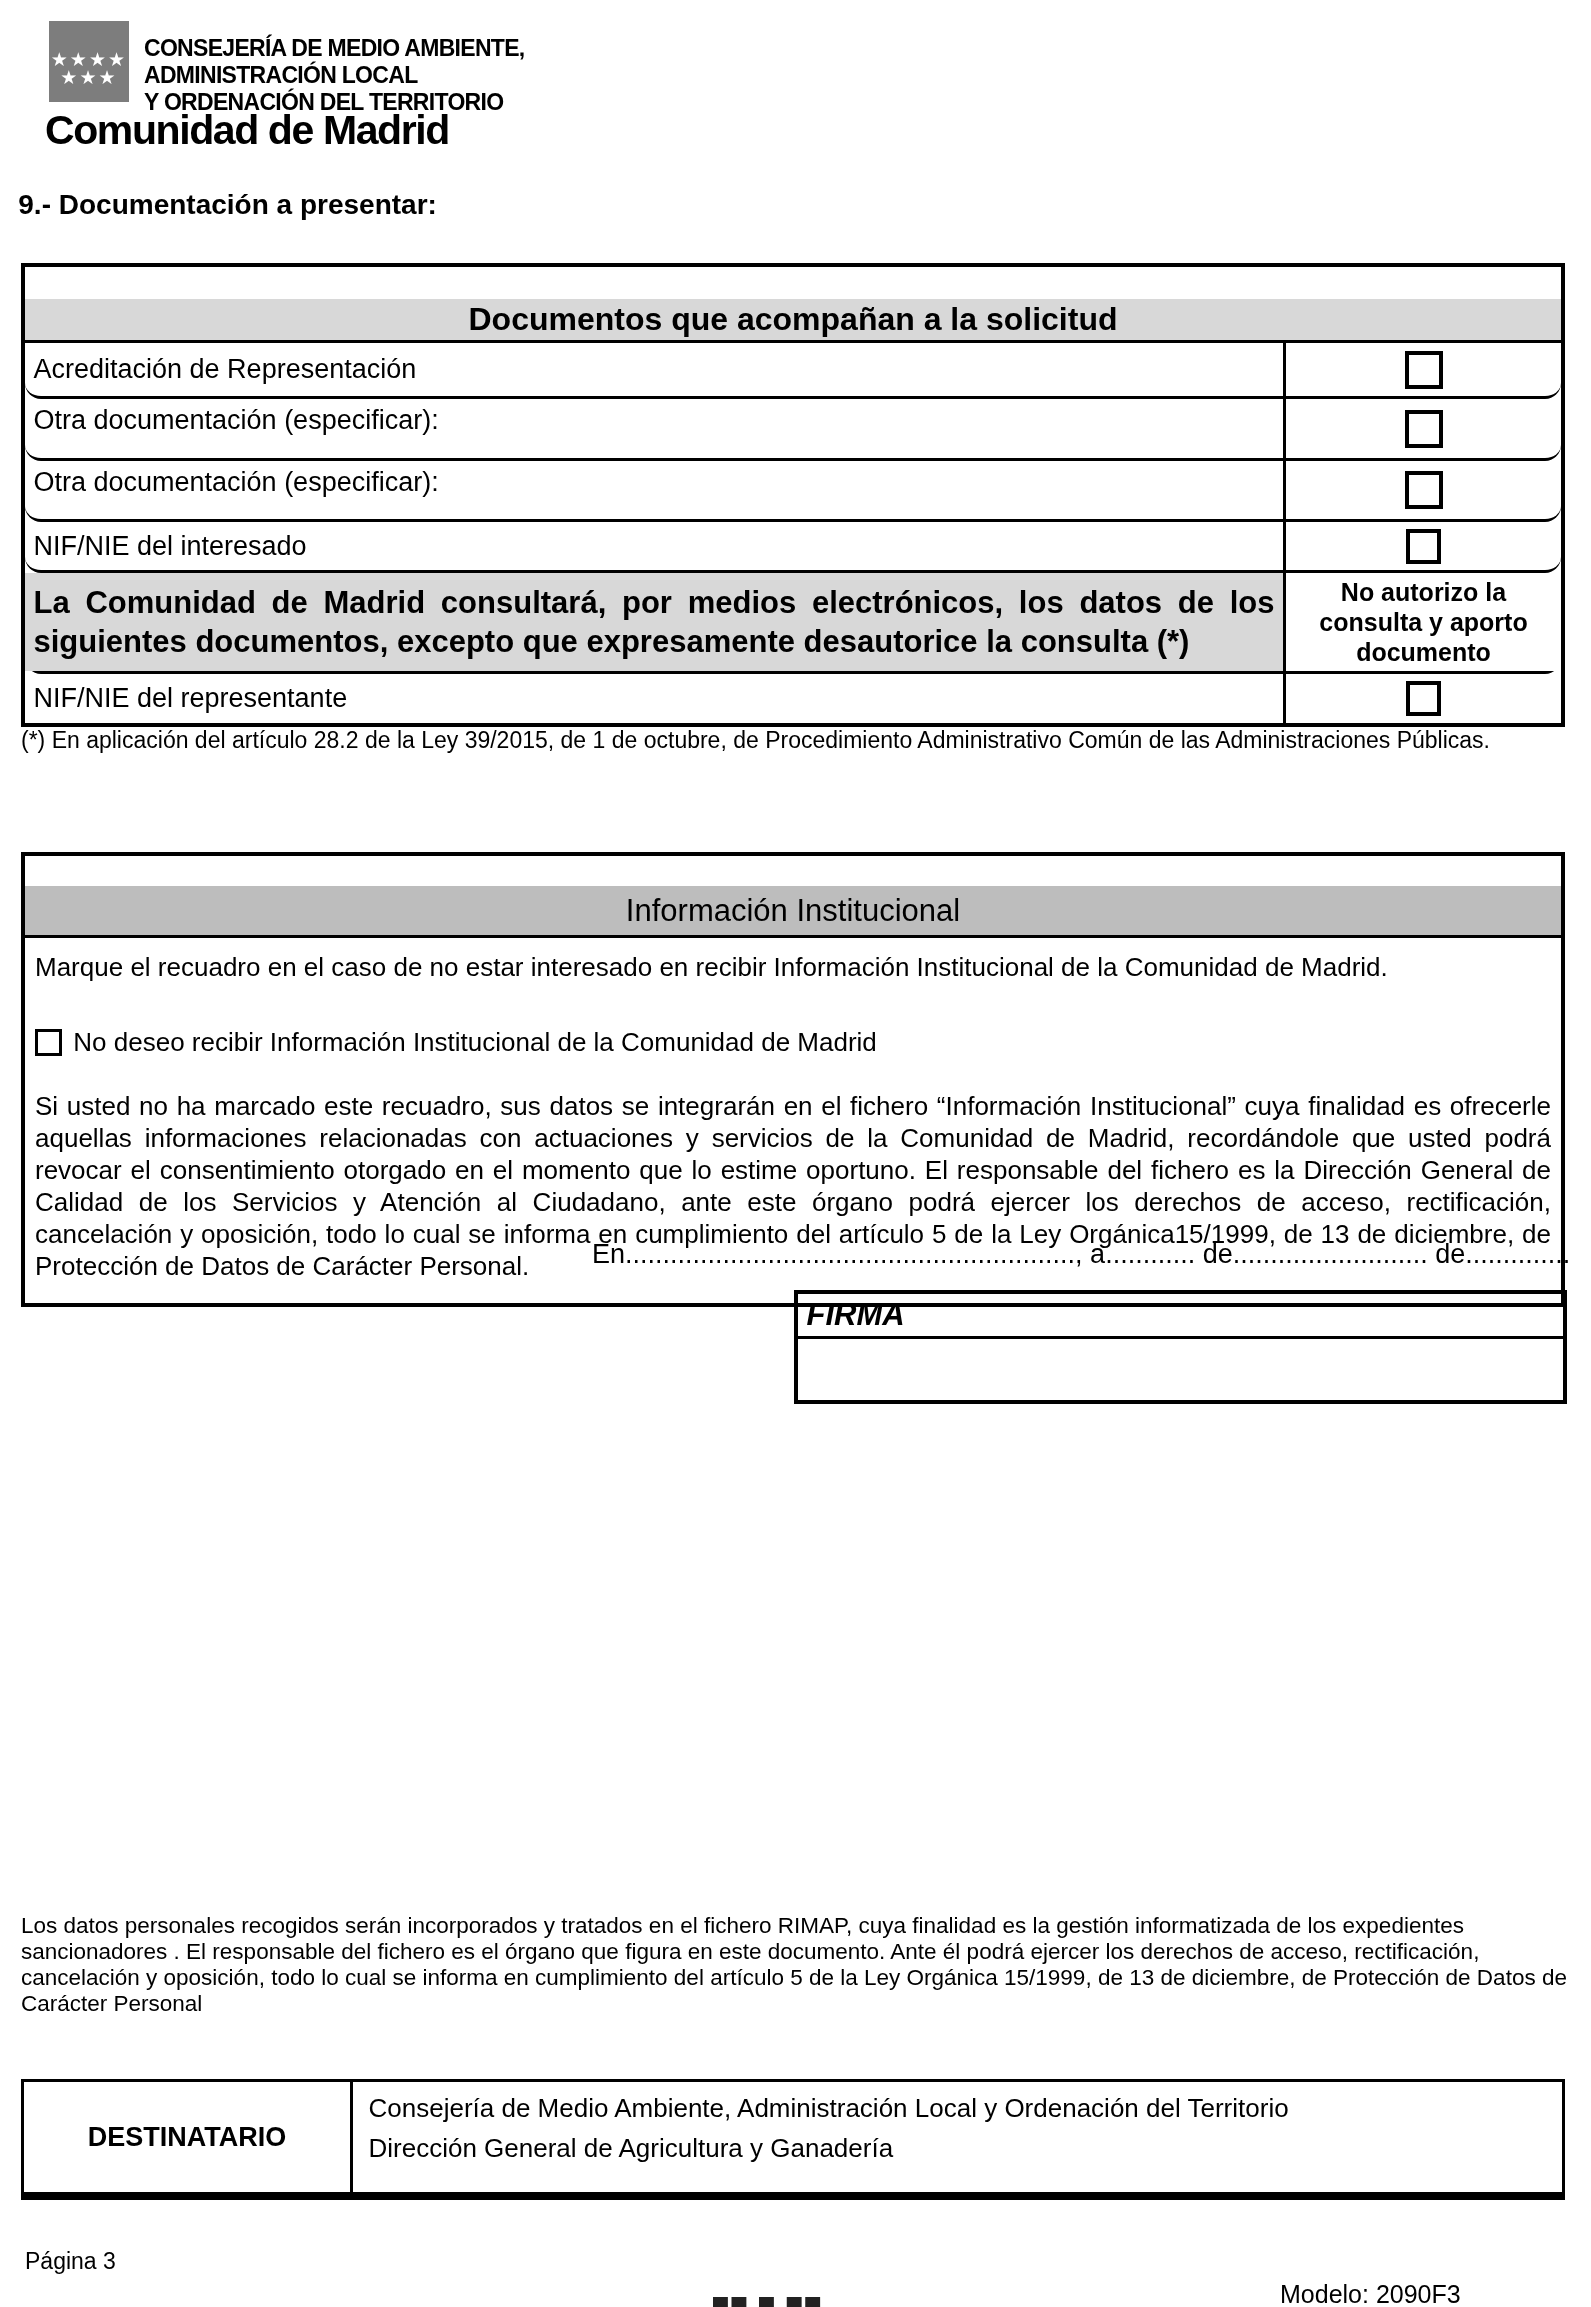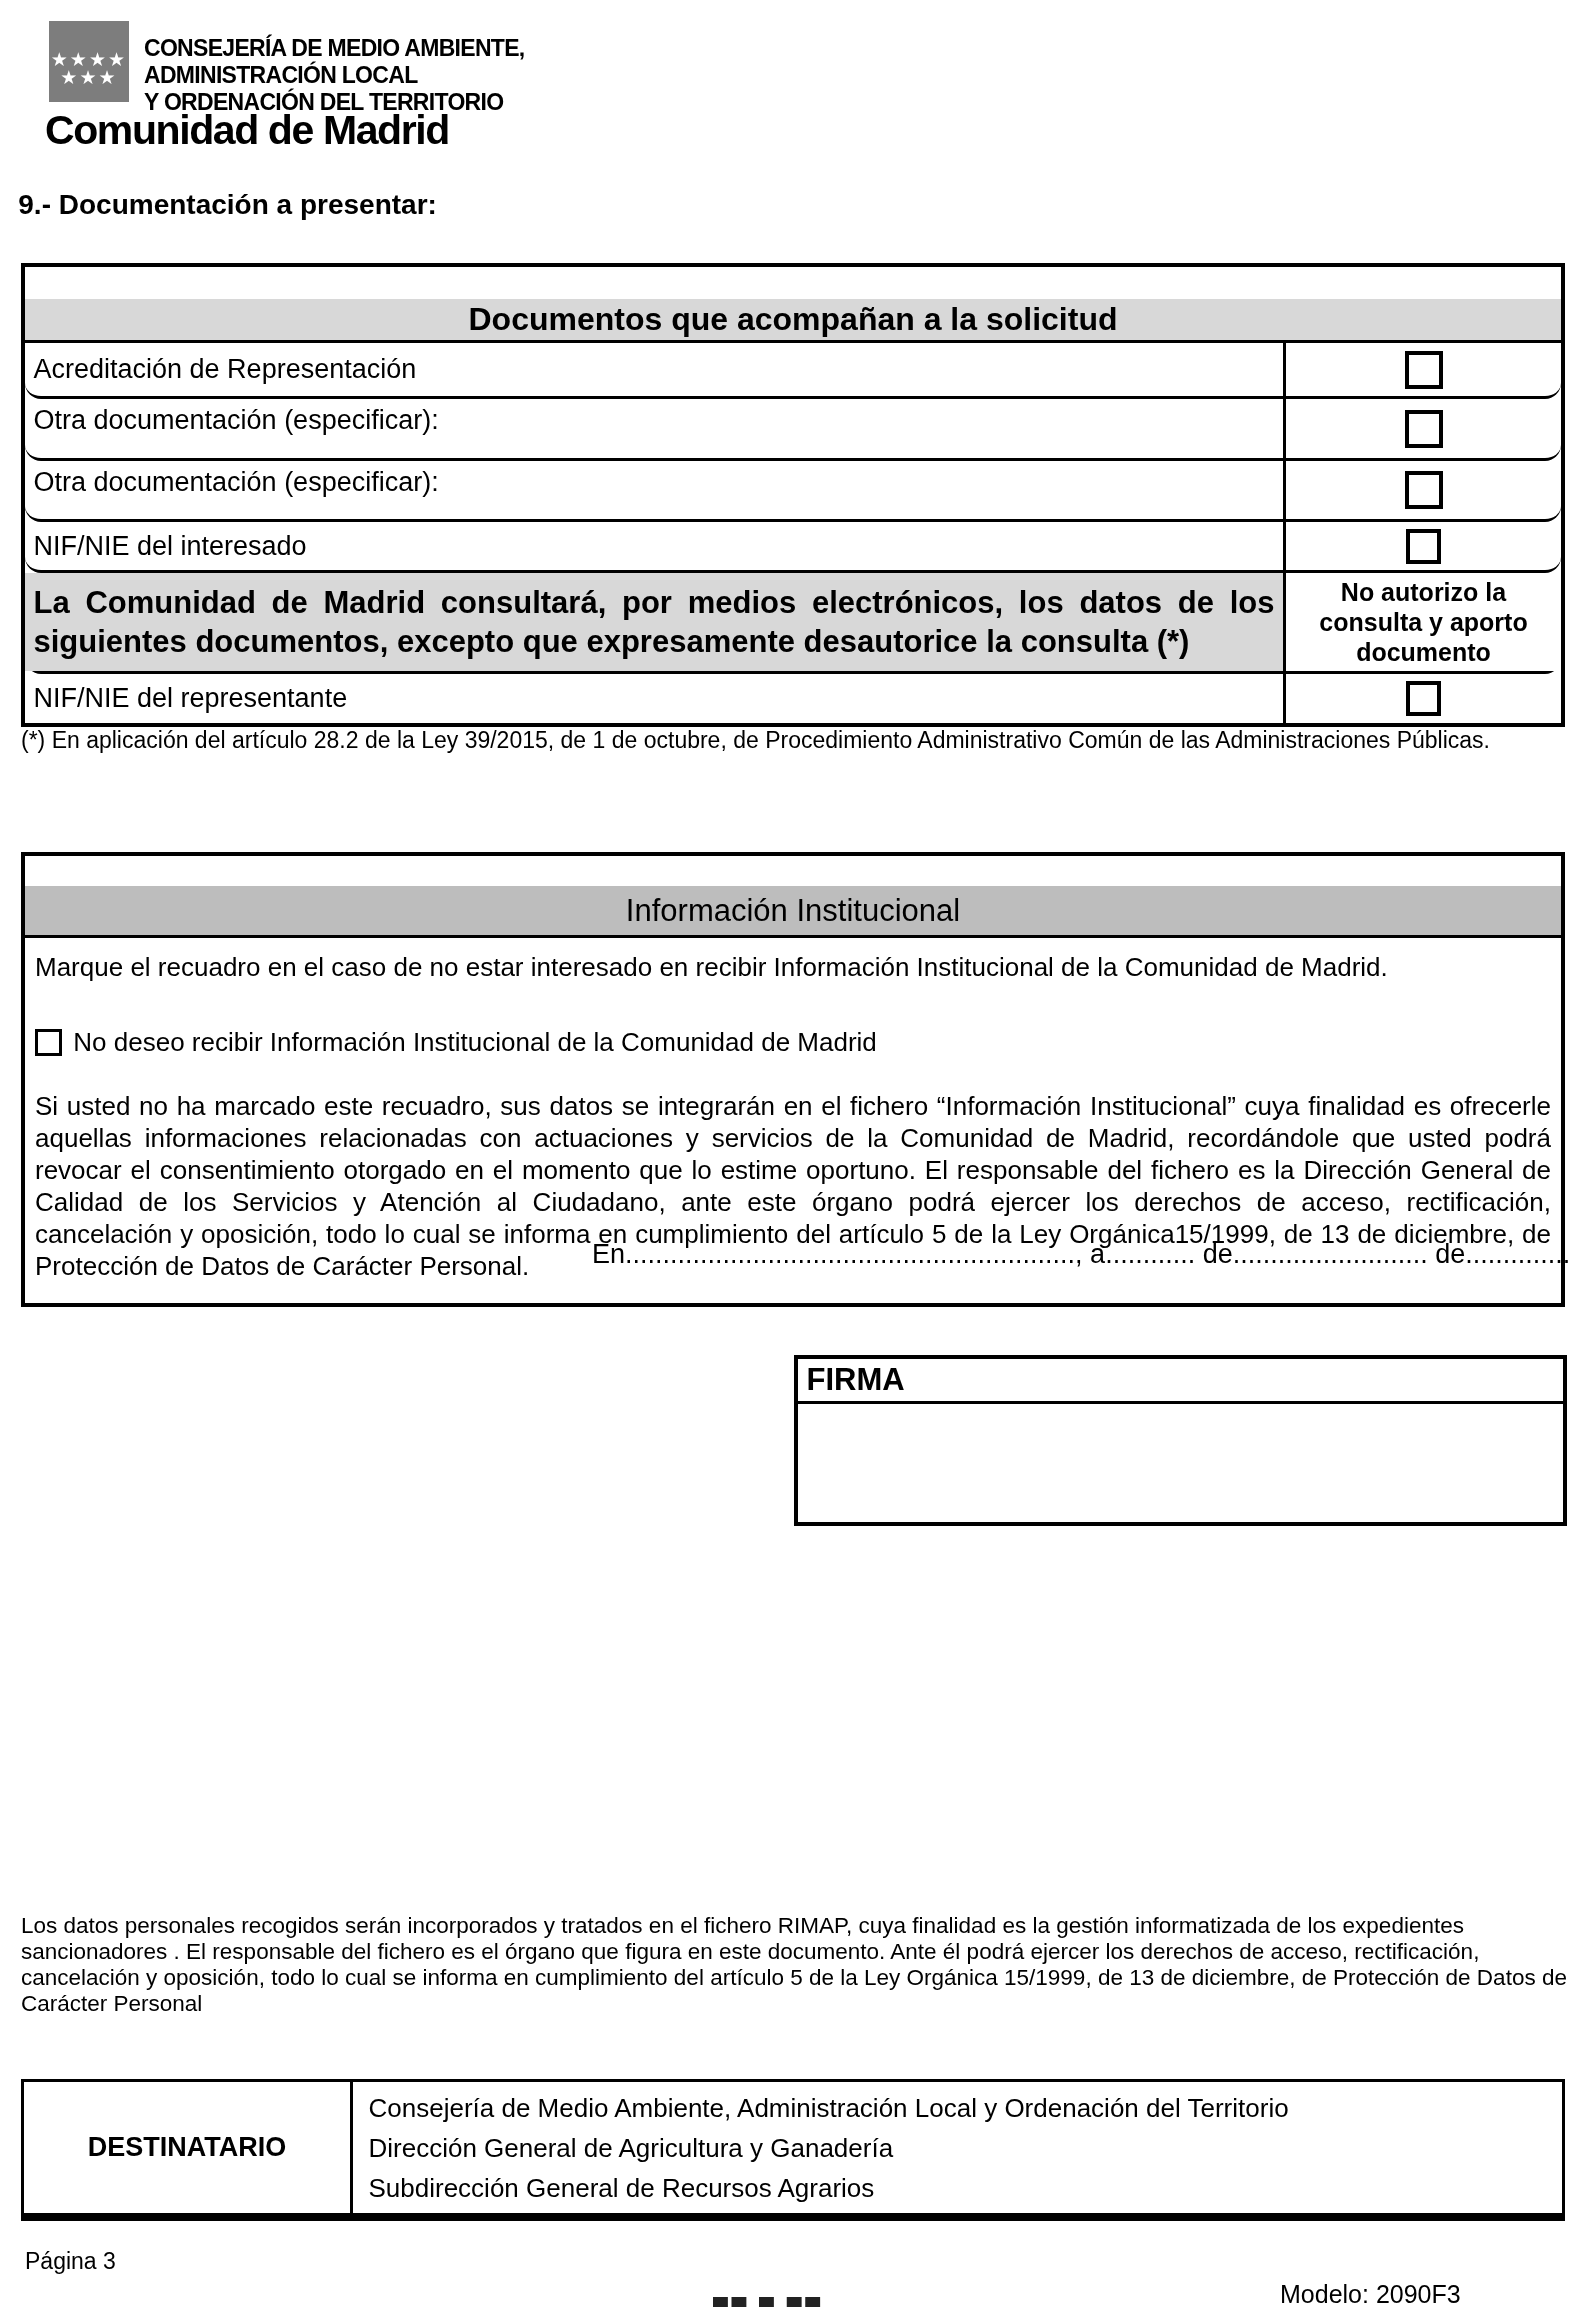--- a/index.html
+++ b/index.html
@@ -50,21 +50,21 @@
   .info-header { height:52px; background:#bdbdbd; border-bottom:3.5px solid #000;
                  display:flex; align-items:center; justify-content:center; font-size:31px;margin-top:30px; }
   .info-body { padding:14px 10px 21px 10px; }
   .info-intro { font-size:26px; }
   .optout-row { margin-top:44px; display:flex; align-items:center;text-align:right; }
   .cb-info { display:inline-block; width:27px; height:27px; border:3.5px solid #000; margin-right:11.3px; flex:0 0 auto; }
   .optout-label { font-size:26px; }
   .info-text { margin-top:32px; font-size:26px; line-height:32px; text-align:justify; }
   
   .date-line { position:absolute; left:592px; top:1239px; font-size:27px; white-space:nowrap; }
-  .firma-box { position:absolute; left:794px; top:1355px; width:773px; height:171px; border:4.2px solid #000; }
+  .firma-box { position:absolute; left:794px; top:1290px; width:773px; height:114px; border:4.2px solid #000;font-style:italic; }
   .firma-header { height:45px; border-bottom:3.5px solid #000; display:flex; align-items:center;
                   padding-left:8.5px; font-weight:bold; font-size:31px; }
   .firma-area { height:100%; }
   
   .privacy-note { position:absolute; left:21px; top:1913px; width:1549px; font-size:22.5px; line-height:26px; }
   .dest-table { position:absolute; left:21px; top:2079px; width:1544px;
                 border:3.5px solid #000; border-bottom:8.5px solid #000; display:flex; min-height:121px; }
   .dest-left { width:329px; border-right:3.5px solid #000; display:flex; align-items:center;
                justify-content:center; font-weight:bold; font-size:27px; }
   .dest-right { flex:1; padding:5.6px 7px 5.6px 15.5px; font-size:26px; line-height:40px; }
@@ -156,21 +156,20 @@
     <div class="firma-area"></div>
   </div>
 
   <div class="privacy-note">Los datos personales recogidos serán incorporados y tratados en el fichero RIMAP, cuya finalidad es la gestión informatizada de los expedientes sancionadores . El responsable del fichero es el órgano que figura en este documento. Ante él podrá ejercer los derechos de acceso, rectificación, cancelación y oposición, todo lo cual se informa en cumplimiento del artículo 5 de la Ley Orgánica 15/1999, de 13 de diciembre, de Protección de Datos de Carácter Personal</div>
 
   <div class="dest-table">
     <div class="dest-left">DESTINATARIO</div>
     <div class="dest-right">
       <div>Consejería de Medio Ambiente, Administración Local y Ordenación del Territorio</div>
       <div>Dirección General de Agricultura y Ganadería</div>
-      <div>Subdirección General de Recursos Agrarios</div>
     </div>
   </div>
 
   <div class="page-num">Página 3</div>
   <div class="model-num">Modelo: 2090F3</div>
   <div class="clipped-frag">▀▀ ▀ ▀▀ ▀▀</div>
 
 </div>
 
 

